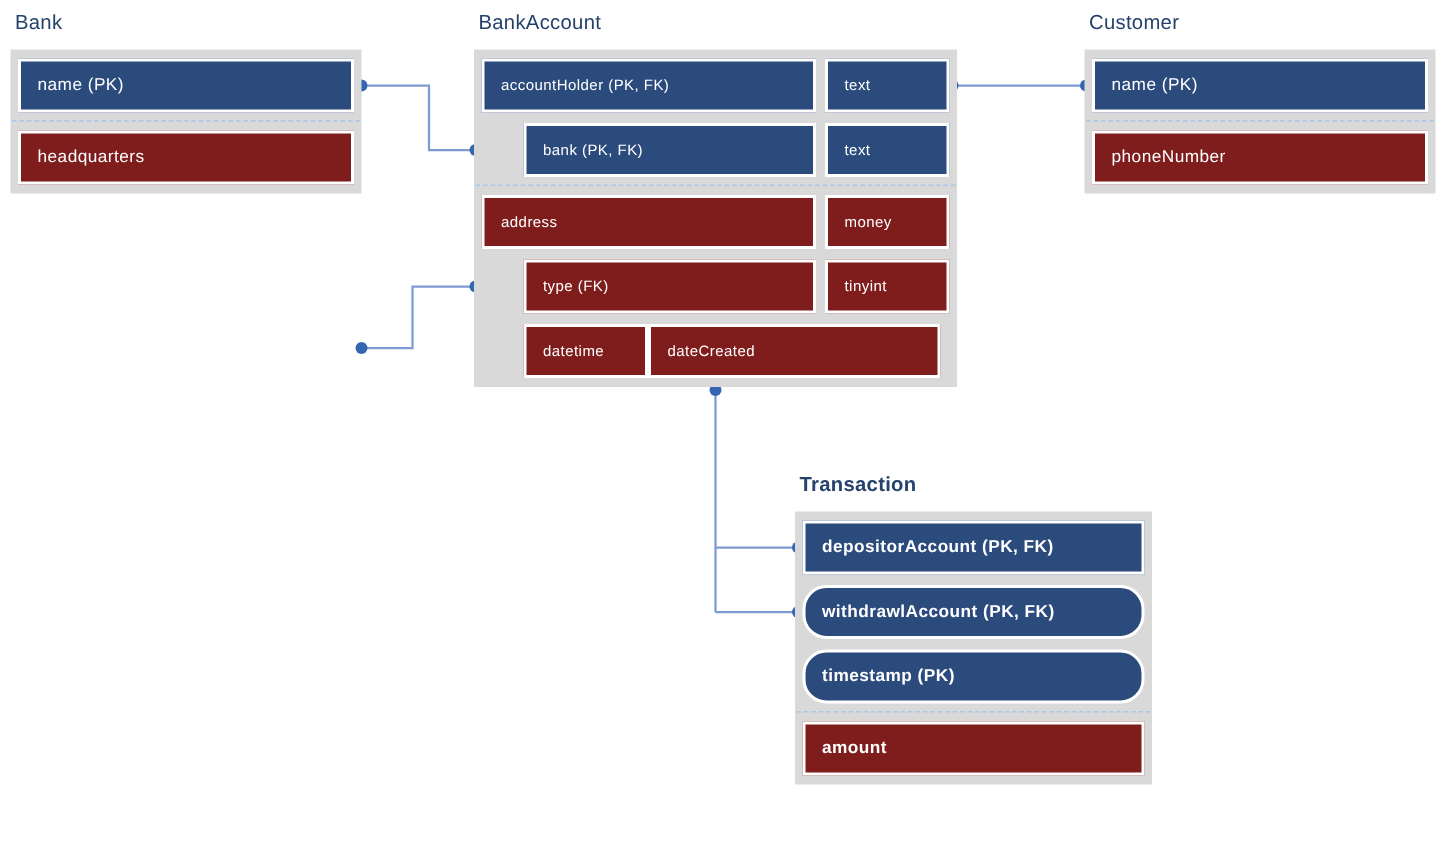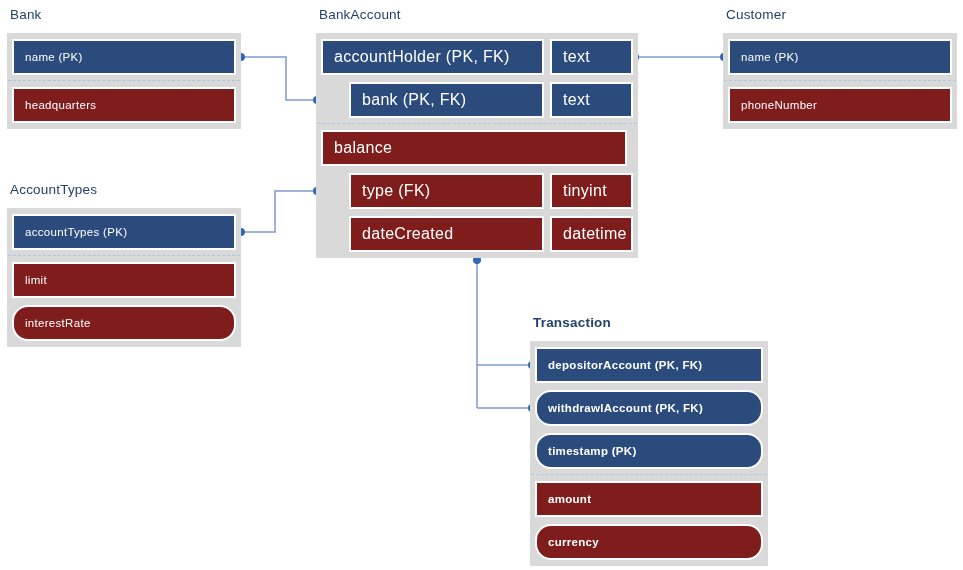--- a/index.html
+++ b/index.html
@@ -35,21 +35,21 @@
     height: 0;
     border-top: 1px dashed #A9C7E9;
     margin: 5px -4px 6px -4px;
   }
   
   .ba-row { display: flex; }
   .ba-row + .ba-row { margin-top: 7px; padding-left: 28px; }
   .ba-row .cell {
     height: 36px; border: 2px solid #ffffff;
     display: flex; align-items: center; padding-left: 11px;
-    color: #ffffff; font-size: 16px; letter-spacing: 0.3px; white-space: nowrap;
+    color: #ffffff; font-size: 10px; letter-spacing: 0.3px; white-space: nowrap;
   }
   .ba-row .cell-name { flex: 1 1 auto; margin-right: 6px; }
   .ba-row .cell-type { flex: 0 0 83px; }
 
   
   #tbl-bank         { left: 7px;   top: 33px;  width: 234px; }
   #tbl-accounttypes { left: 7px;   top: 208px; width: 234px; }
   #tbl-bankaccount  { left: 316px; top: 33px;  width: 322px; border-radius: 28px; }
   #tbl-customer     { left: 723px; top: 33px;  width: 234px; }
   #tbl-transaction  { left: 530px; top: 341px; width: 238px; font-weight: bold; }
@@ -95,35 +95,20 @@
       <div class="row pk">
         <span>name (PK)</span>
       </div>
       <div class="sep"></div>
       <div class="row attr">
         <span>headquarters</span>
       </div>
     </div>
   </div>
 
-  <div class="table-group" id="tbl-accounttypes">
-    <div class="table-title">AccountTypes</div>
-    <div class="table-container">
-      <div class="row pk">
-        <span>accountTypes (PK)</span>
-      </div>
-      <div class="sep"></div>
-      <div class="row attr">
-        <span>limit</span>
-      </div>
-      <div class="row attr">
-        <span>interestRate</span>
-      </div>
-    </div>
-  </div>
 
   <div class="table-group" id="tbl-bankaccount">
     <div class="table-title">BankAccount</div>
     <div class="table-container">
       <div class="ba-row">
         <div class="cell cell-name pk">
             <span>accountHolder (PK, FK)</span>
           </div>
         <div class="cell cell-type pk">
             <span>text</span>
@@ -133,37 +118,40 @@
         <div class="cell cell-name pk">
             <span>bank (PK, FK)</span>
           </div>
         <div class="cell cell-type pk">
             <span>text</span>
           </div>
       </div>
       <div class="sep"></div>
       <div class="ba-row">
         <div class="cell cell-name attr">
-            <span>balance</span>
+            <span>address</span>
+          </div>
+        <div class="cell cell-type attr">
+            <span>money</span>
           </div>
       </div>
       <div class="ba-row">
         <div class="cell cell-name attr">
             <span>type (FK)</span>
           </div>
         <div class="cell cell-type attr">
             <span>tinyint</span>
           </div>
       </div>
       <div class="ba-row">
+        <div class="cell cell-type attr">
+            <span>datetime</span>
+          </div>
         <div class="cell cell-name attr">
             <span>dateCreated</span>
-          </div>
-        <div class="cell cell-type attr">
-            <span>datetime</span>
           </div>
       </div>
     </div>
   </div>
 
   <div class="table-group" id="tbl-customer">
     <div class="table-title">Customer</div>
     <div class="table-container">
       <div class="row pk">
         <span>name (PK)</span>
@@ -184,19 +172,16 @@
       <div class="row pk">
         <span>withdrawlAccount (PK, FK)</span>
       </div>
       <div class="row pk">
         <span>timestamp (PK)</span>
       </div>
       <div class="sep"></div>
       <div class="row attr">
         <span>amount</span>
       </div>
-      <div class="row attr">
-        <span>currency</span>
-      </div>
     </div>
   </div>
 
 </div>
 
 </body></html>

